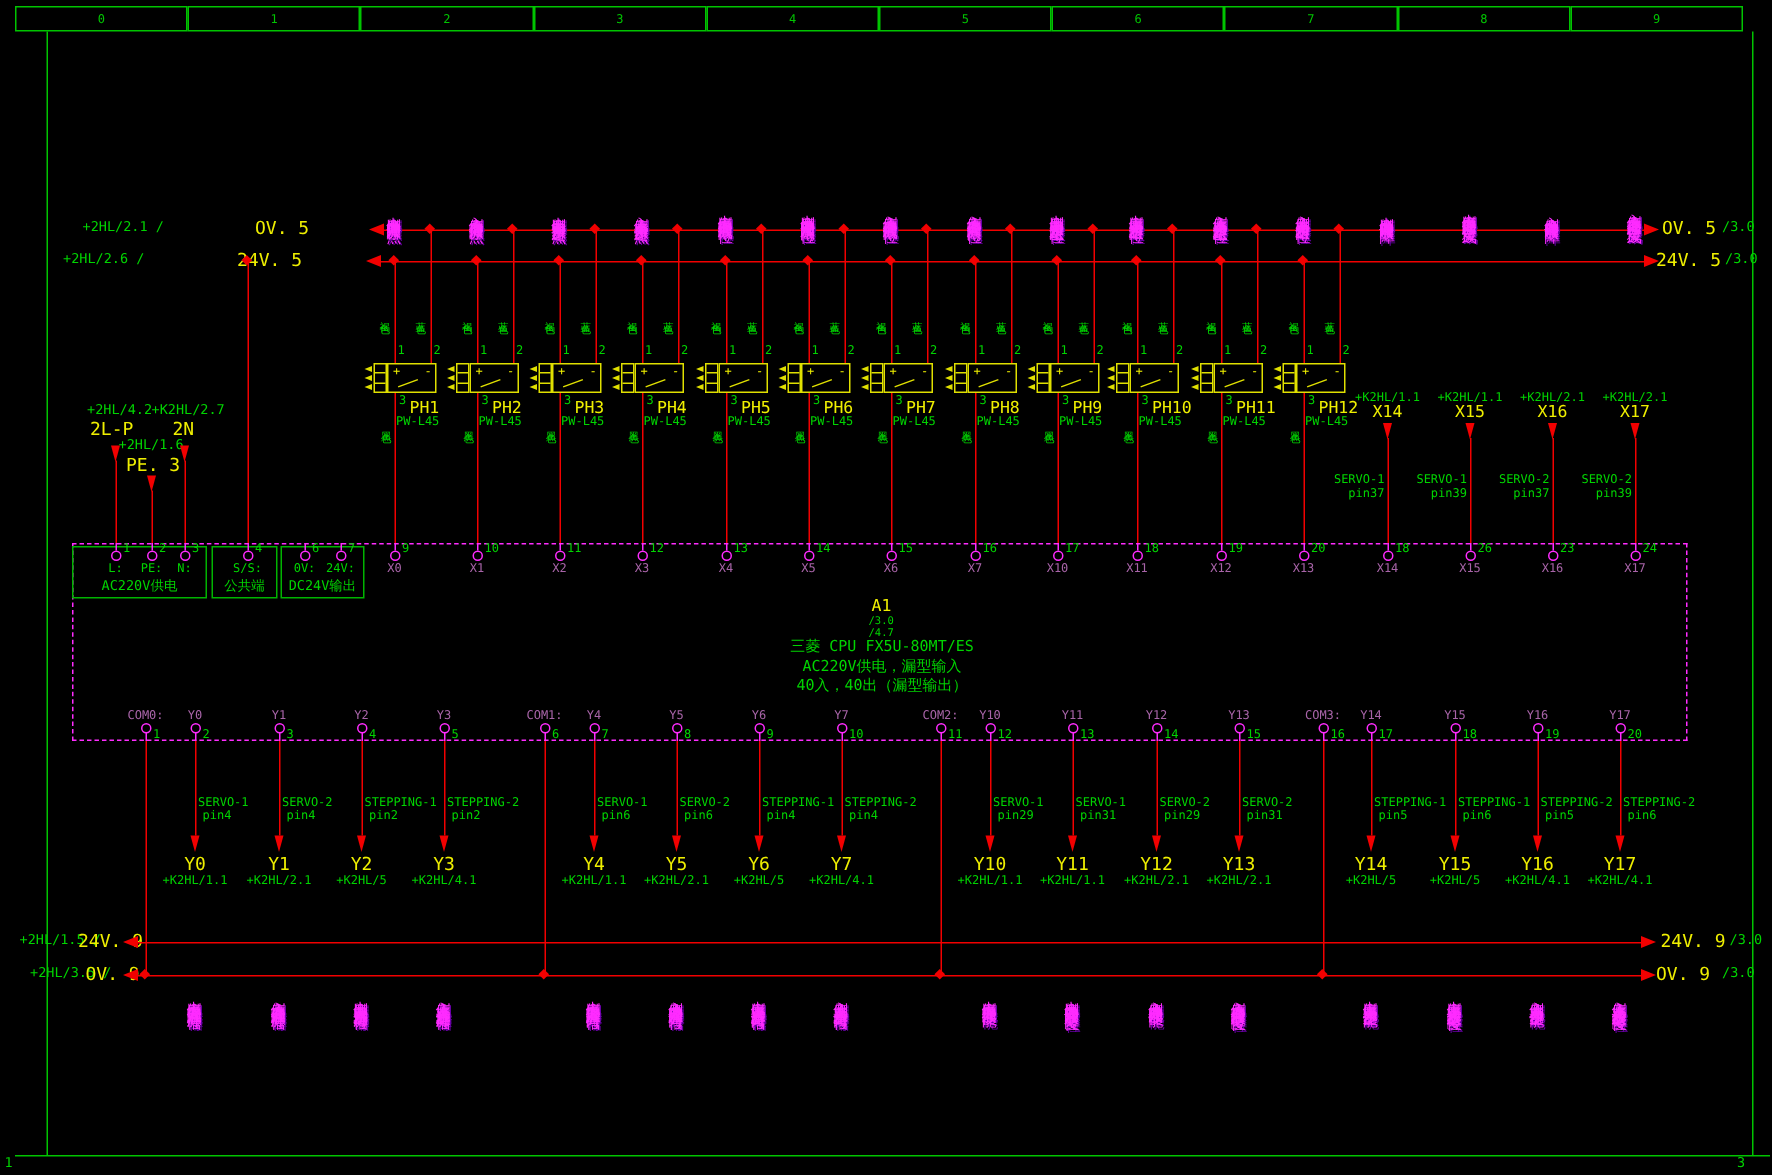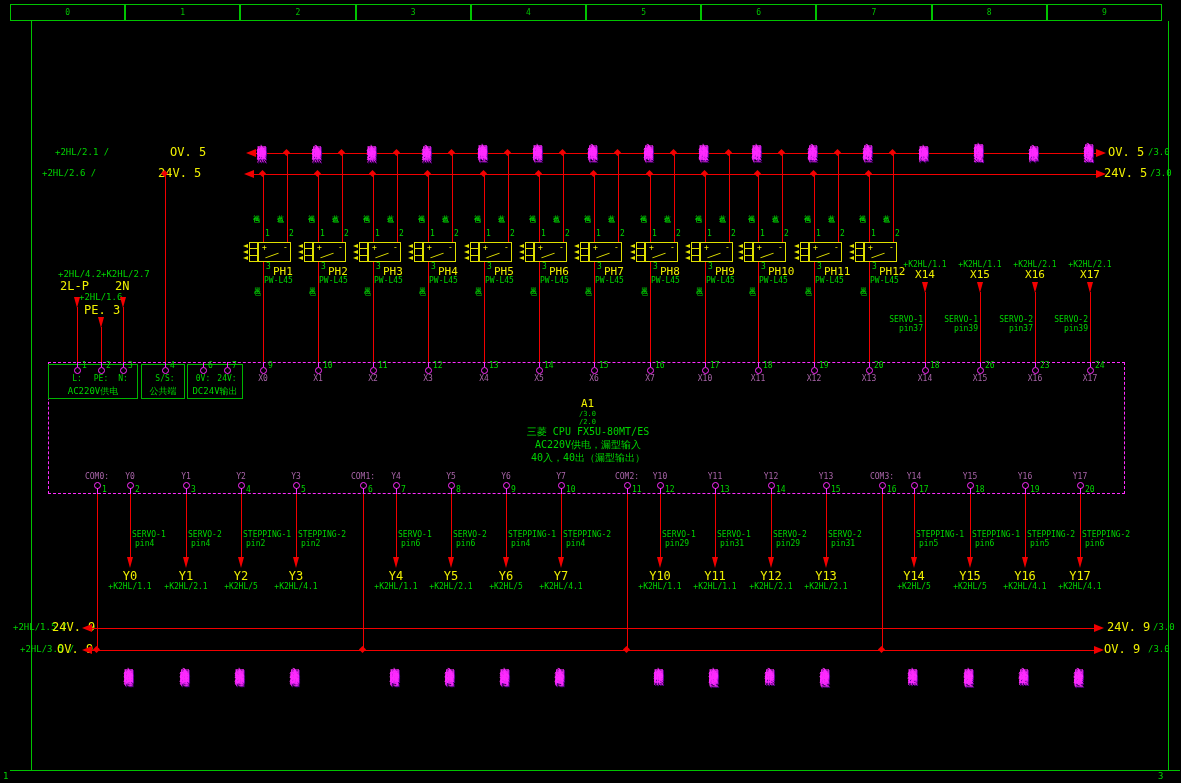--- a/index.html
+++ b/index.html
@@ -55,21 +55,21 @@
     </div>
   <div class="gbox" style="left:141px;top:364px;width:44px;height:35px">
     <span>公共端</span>
     </div>
   <div class="gbox" style="left:187px;top:364px;width:56px;height:35px">
     <span>DC24V输出</span>
     </div>
 
   <div class="t y f11" style="left:581px;top:398px">A1</div>
   <div class="t g f7" style="left:579px;top:411px">/3.0</div>
-  <div class="t g f7" style="left:579px;top:419px">/2.0</div>
+  <div class="t g f7" style="left:579px;top:419px">/4.7</div>
   <div class="t g f10 ctr" style="left:588px;top:427px">三菱 CPU FX5U-80MT/ES</div>
   <div class="t g f10 ctr" style="left:588px;top:440px">AC220V供电，漏型输入</div>
   <div class="t g f10 ctr" style="left:588px;top:453px">40入，40出（漏型输出）</div>
 
   <div class="t g f9" style="left:55px;top:148px">+2HL/2.1 /</div>
   <div class="t y f12" style="left:170px;top:146px">OV. 5</div>
   <div class="t y f12" style="left:1108px;top:146px">OV. 5</div>
   <div class="t g f9" style="left:1148px;top:148px">/3.0</div>
 
   <div class="t g f9" style="left:42px;top:169px">+2HL/2.6 /</div>

